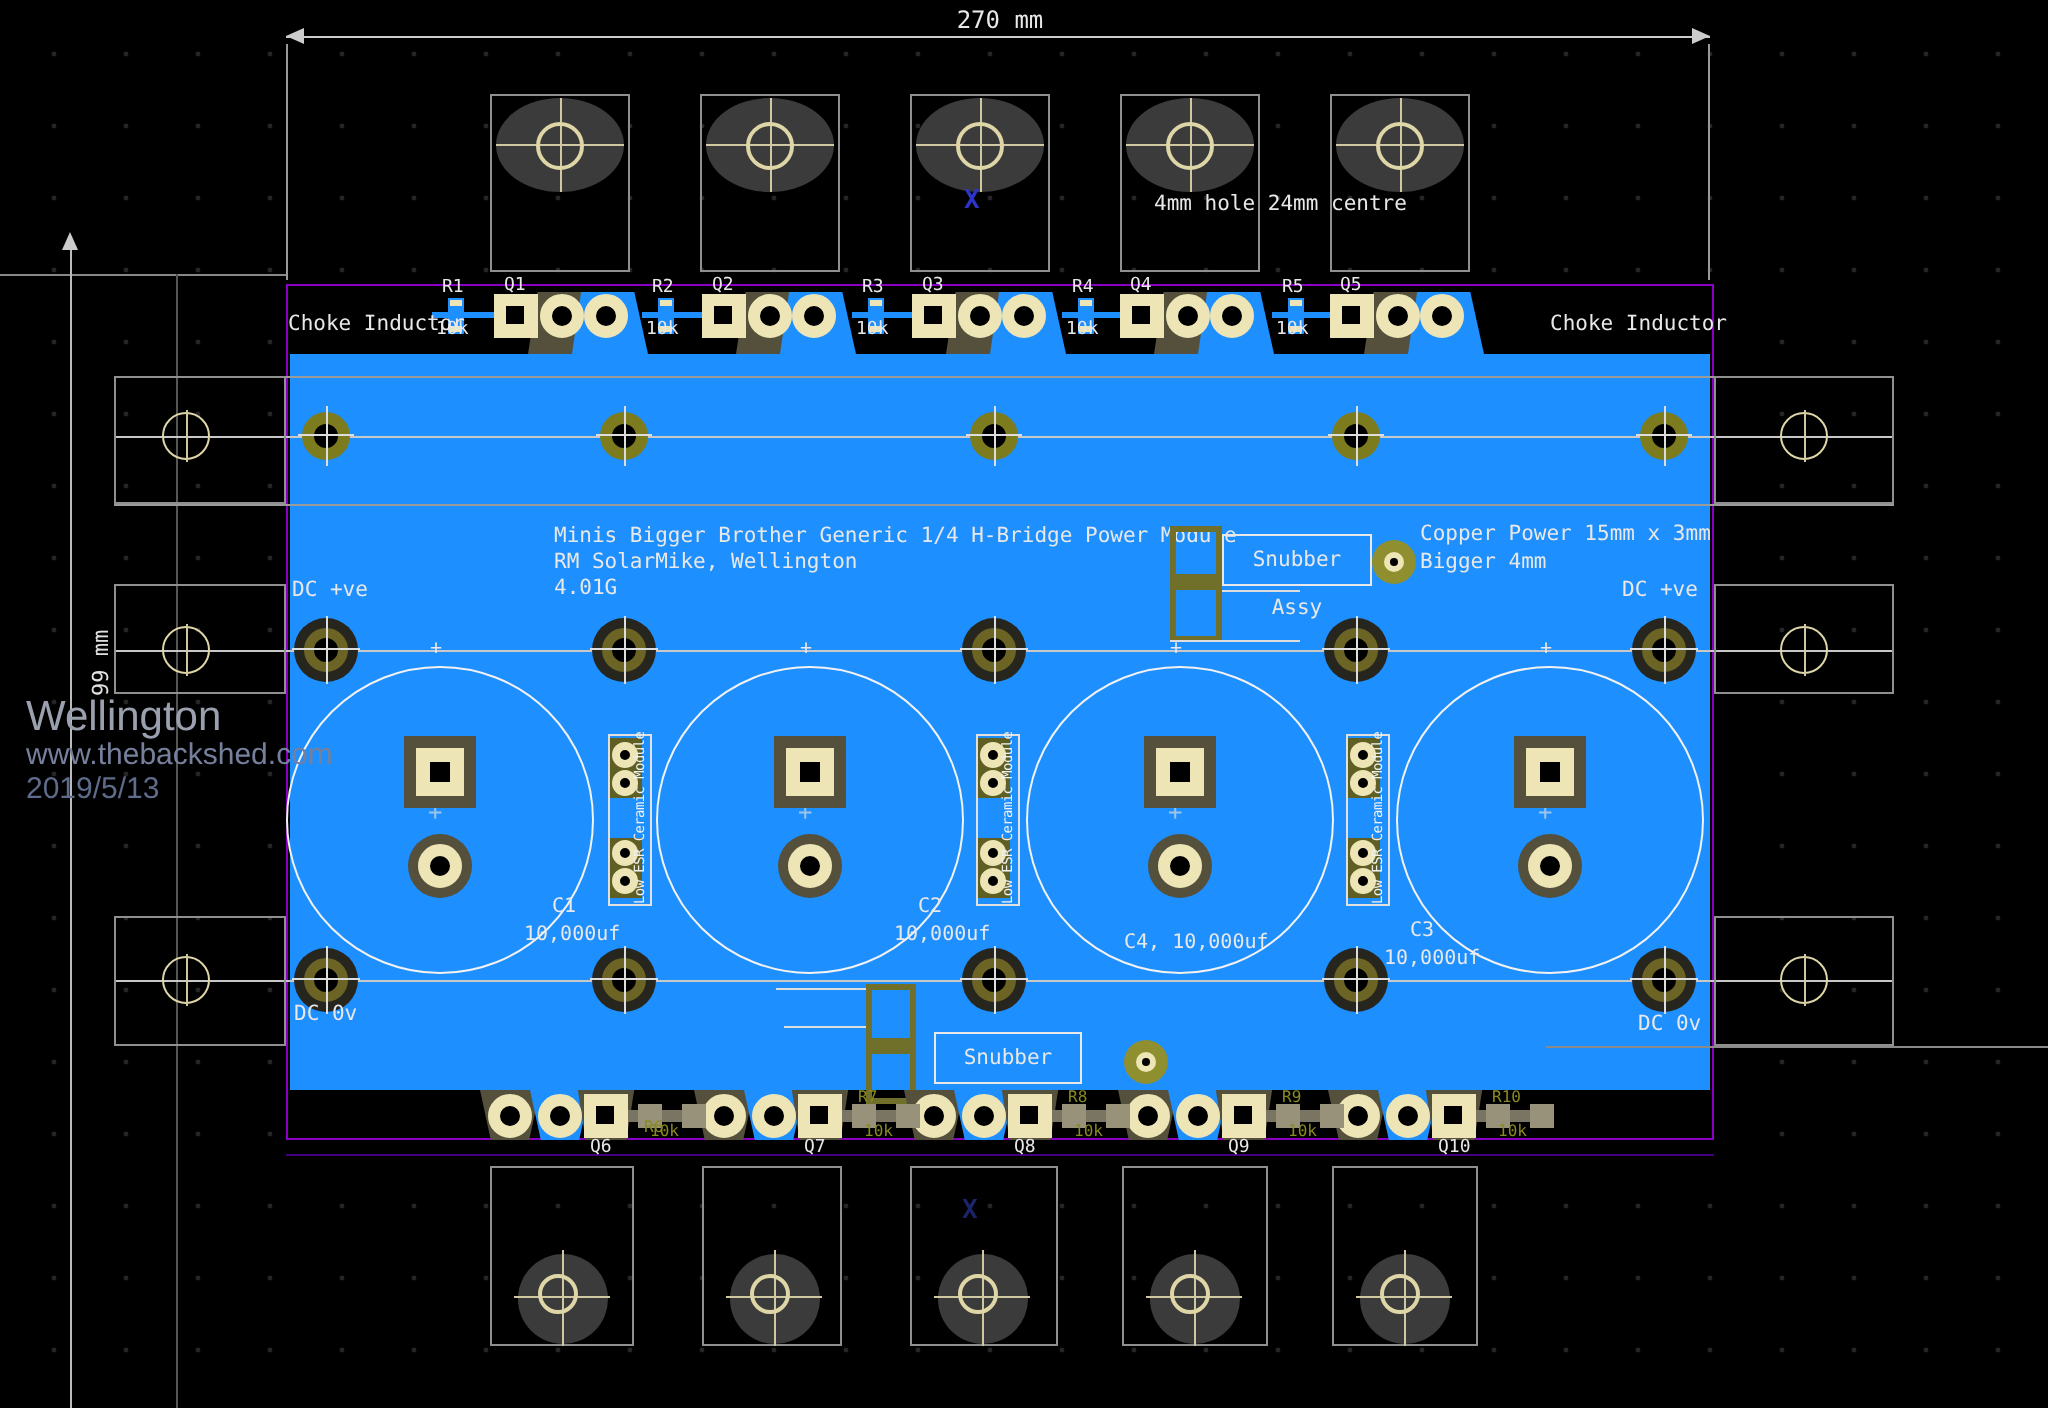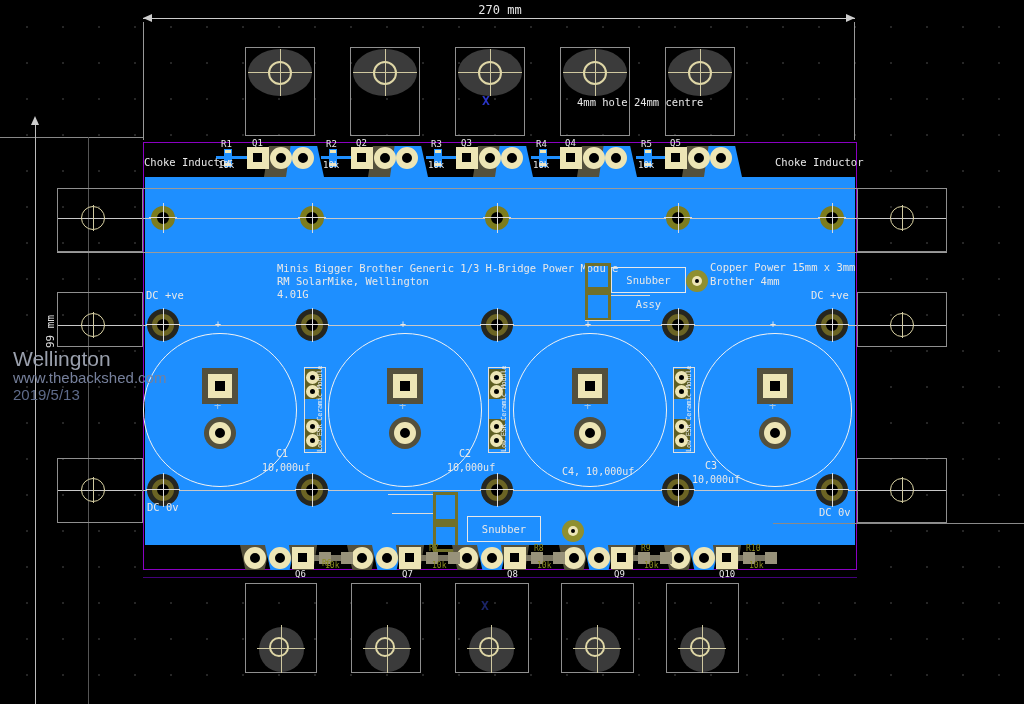--- a/index.html
+++ b/index.html
@@ -335,38 +335,38 @@
 <div class="d13" style="left:490px;top:420px"></div>
 <div class="d13" style="left:490px;top:434px"></div>
 <div class="d13" style="left:675px;top:371px"></div>
 <div class="d13" style="left:675px;top:385px"></div>
 <div class="d13" style="left:675px;top:420px"></div>
 <div class="d13" style="left:675px;top:434px"></div>
 <div class="esr-t" style="left:316px;top:452px">Low ESR Ceramic Module</div>
 <div class="esr-t" style="left:500px;top:452px">Low ESR Ceramic Module</div>
 <div class="esr-t" style="left:685px;top:452px">Low ESR Ceramic Module</div>
 
-<div class="txt t11" style="left:277px;top:262px">Minis Bigger Brother Generic 1/3 H-Bridge Power Module</div>
+<div class="txt t11" style="left:277px;top:262px">Minis Bigger Brother Generic 1/4 H-Bridge Power Module</div>
 <div class="txt t11" style="left:277px;top:275px">RM SolarMike, Wellington</div>
 <div class="txt t11" style="left:277px;top:288px">4.01G</div>
 <div class="txt t11" style="left:146px;top:289px">DC +ve</div>
 <div class="txt t11" style="left:811px;top:289px">DC +ve</div>
 <div class="txt t11" style="left:147px;top:501px">DC 0v</div>
 <div class="txt t11" style="left:819px;top:506px">DC 0v</div>
 
 <div class="olvbox" style="left:585px;top:263px;width:26px;height:58px"></div>
 <div class="olvbar" style="left:588px;top:287px;width:20px;height:8px"></div>
 <div class="wbox" style="left:611px;top:267px;width:75px;height:26px">Snubber Assy</div>
 <div class="abs" style="left:686px;top:270px;width:22px;height:22px;background:#8f8f2f;border-radius:50%"></div>
 <div class="abs" style="left:692px;top:276px;width:10px;height:10px;background:#ede5b5;border-radius:50%"></div>
 <div class="abs" style="left:695px;top:279px;width:4px;height:4px;background:#000;border-radius:50%"></div>
 <div class="hl" style="left:611px;top:295px;width:39px;background:#ddd"></div>
 <div class="hl" style="left:585px;top:320px;width:65px;background:#ddd"></div>
 <div class="txt t11" style="left:710px;top:261px">Copper Power 15mm x 3mm</div>
-<div class="txt t11" style="left:710px;top:275px">Brother 4mm</div>
+<div class="txt t11" style="left:710px;top:275px">Bigger 4mm</div>
 
 <div class="hl" style="left:388px;top:494px;width:46px;background:#ddd"></div>
 <div class="hl" style="left:392px;top:513px;width:42px;background:#ddd"></div>
 <div class="olvbox" style="left:433px;top:492px;width:25px;height:60px"></div>
 <div class="olvbar" style="left:436px;top:519px;width:19px;height:8px"></div>
 <div class="wbox" style="left:467px;top:516px;width:74px;height:26px">Snubber Assy</div>
 <div class="abs" style="left:562px;top:520px;width:22px;height:22px;background:#8f8f2f;border-radius:50%"></div>
 <div class="abs" style="left:568px;top:526px;width:10px;height:10px;background:#ede5b5;border-radius:50%"></div>
 <div class="abs" style="left:571px;top:529px;width:4px;height:4px;background:#000;border-radius:50%"></div>
 

